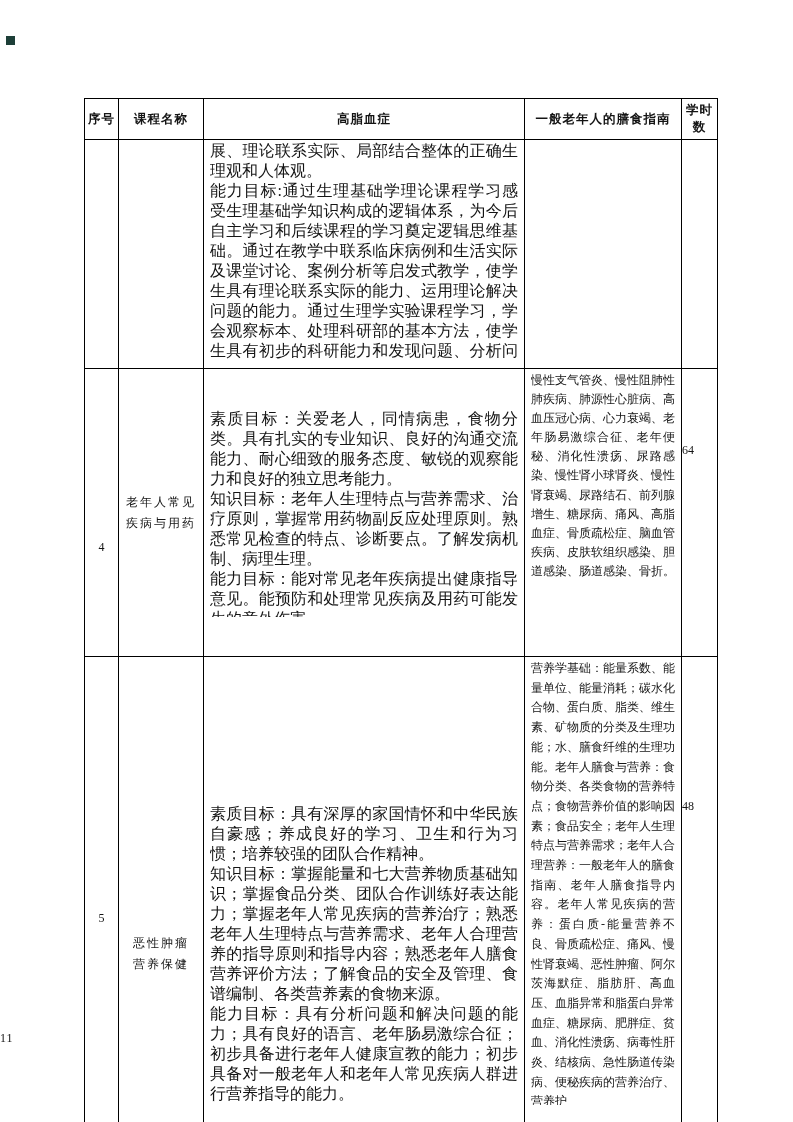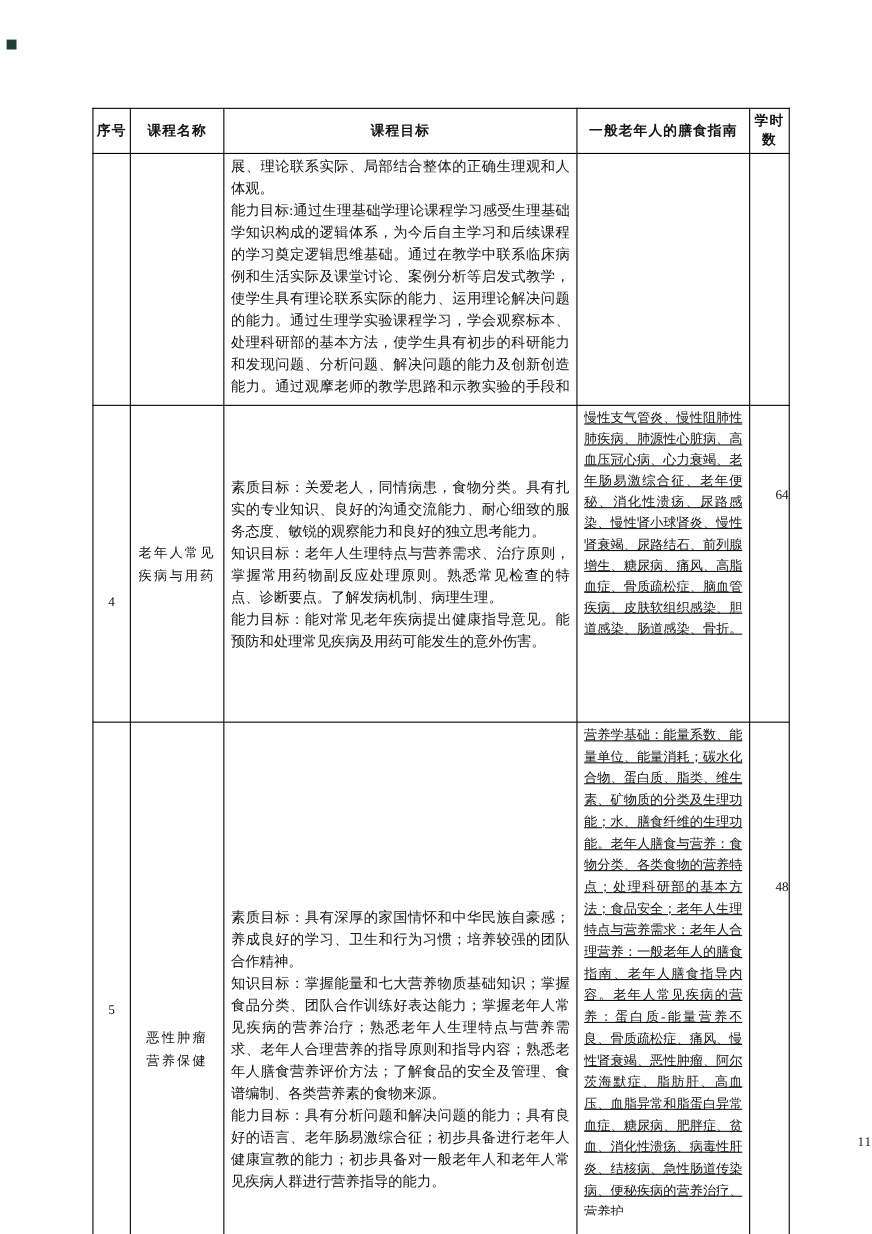--- a/index.html
+++ b/index.html
@@ -17,58 +17,58 @@
     border:1px solid #000;padding:0;margin:0;overflow:hidden;
   }
   .course-table th{
     height:40px;font-family:"Liberation Sans","DejaVu Sans",sans-serif;
     font-weight:bold;font-size:12.5px;text-align:center;vertical-align:middle;
     letter-spacing:1px;
   }
   td.c-no{width:33px;text-align:center;vertical-align:middle;font-size:12px;}
   td.c-name{width:84px;text-align:center;vertical-align:middle;font-size:12px;
     letter-spacing:2px;line-height:21px;padding:0 4px;margin-top:12px;}
-  td.c-obj{width:320px;vertical-align:middle;font-size:13px;line-height:20px;
+  td.c-obj{width:320px;vertical-align:middle;font-size:16px;line-height:20px;
     text-align:justify;padding:1px 6px;margin-left:32px;}
   td.c-obj p{margin:0;}
   td.c-content{width:156px;vertical-align:top;font-size:12px;line-height:19.7px;
-    text-align:justify;padding:2px 6px;text-decoration:underline;}
-  td.c-hours{width:35px;text-align:right;vertical-align:top;font-size:12px;}
+    text-align:justify;padding:2px 6px;}
+  td.c-hours{width:35px;text-align:left;vertical-align:top;font-size:12px;}
   tr.r0 td{height:224px;}
   tr.r1 td{height:213px;}
   tr.r2 td{height:452px;}
   tr.r0 td.c-obj{vertical-align:top;}
   .box{overflow:hidden;}
   tr.r0 .obj-box{max-height:221px;}
   tr.r1 .obj-box{max-height:208px;}
   tr.r2 .obj-box{max-height:446px;}
   tr.r1 td.c-content{line-height:19.1px;}
   tr.r1 .content-box{max-height:209px;}
   tr.r2 .content-box{max-height:446px;}
   tr.r1 td.c-no{padding-top:70px;}   
   tr.r2 td.c-no{padding-bottom:72px;}
   tr.r1 td.c-hours{padding-top:74px;}
   tr.r2 td.c-hours{padding-top:142px;}
   .name-line{display:block;}
   .page-number{
     position:absolute;top:1031px;left:0;width:100%;
-    text-align:right;font-size:12px;letter-spacing:1px;
+    text-align:left;font-size:12px;letter-spacing:1px;
   }
 </style>
 </head>
 <body>
 
 <div class="corner-mark"></div>
 
 <table class="course-table">
   <thead>
     <tr>
       <th style="width:33px">序号</th>
       <th style="width:84px">课程名称</th>
-      <th style="width:320px">课程目标</th>
+      <th style="width:320px">高脂血症</th>
       <th style="width:156px">一般老年人的膳食指南</th>
       <th style="width:35px">学时数</th>
     </tr>
   </thead>
   <tbody>
     <tr class="r0">
       <td class="c-no"></td>
       <td class="c-name">
         <span class="name-line"></span>
         <span class="name-line"></span>
@@ -109,20 +109,20 @@
         <span class="name-line">营养保健</span>
       </td>
       <td class="c-obj">
         <div class="box obj-box">
           <p>素质目标：具有深厚的家国情怀和中华民族自豪感；养成良好的学习、卫生和行为习惯；培养较强的团队合作精神。</p>
           <p>知识目标：掌握能量和七大营养物质基础知识；掌握食品分类、团队合作训练好表达能力；掌握老年人常见疾病的营养治疗；熟悉老年人生理特点与营养需求、老年人合理营养的指导原则和指导内容；熟悉老年人膳食营养评价方法；了解食品的安全及管理、食谱编制、各类营养素的食物来源。</p>
           <p>能力目标：具有分析问题和解决问题的能力；具有良好的语言、老年肠易激综合征；初步具备进行老年人健康宣教的能力；初步具备对一般老年人和老年人常见疾病人群进行营养指导的能力。</p>
         </div>
       </td>
       <td class="c-content">
-        <div class="box content-box">营养学基础：能量系数、能量单位、能量消耗；碳水化合物、蛋白质、脂类、维生素、矿物质的分类及生理功能；水、膳食纤维的生理功能。老年人膳食与营养：食物分类、各类食物的营养特点；处理科研部的基本方法；食品安全；老年人生理特点与营养需求；老年人合理营养：一般老年人的膳食指南、老年人膳食指导内容。老年人常见疾病的营养：蛋白质-能量营养不良、骨质疏松症、痛风、慢性肾衰竭、恶性肿瘤、阿尔茨海默症、脂肪肝、高血压、血脂异常和脂蛋白异常血症、糖尿病、肥胖症、贫血、消化性溃疡、病毒性肝炎、结核病、急性肠道传染病、便秘疾病的营养治疗、营养护</div>
+        <div class="box content-box">营养学基础：能量系数、能量单位、能量消耗；碳水化合物、蛋白质、脂类、维生素、矿物质的分类及生理功能；水、膳食纤维的生理功能。老年人膳食与营养：食物分类、各类食物的营养特点；食物营养价值的影响因素；食品安全；老年人生理特点与营养需求；老年人合理营养：一般老年人的膳食指南、老年人膳食指导内容。老年人常见疾病的营养：蛋白质-能量营养不良、骨质疏松症、痛风、慢性肾衰竭、恶性肿瘤、阿尔茨海默症、脂肪肝、高血压、血脂异常和脂蛋白异常血症、糖尿病、肥胖症、贫血、消化性溃疡、病毒性肝炎、结核病、急性肠道传染病、便秘疾病的营养治疗、营养护</div>
       </td>
       <td class="c-hours">48</td>
     </tr>
   </tbody>
 </table>
 
 <div class="page-number">11</div>
 
 </body></html>

